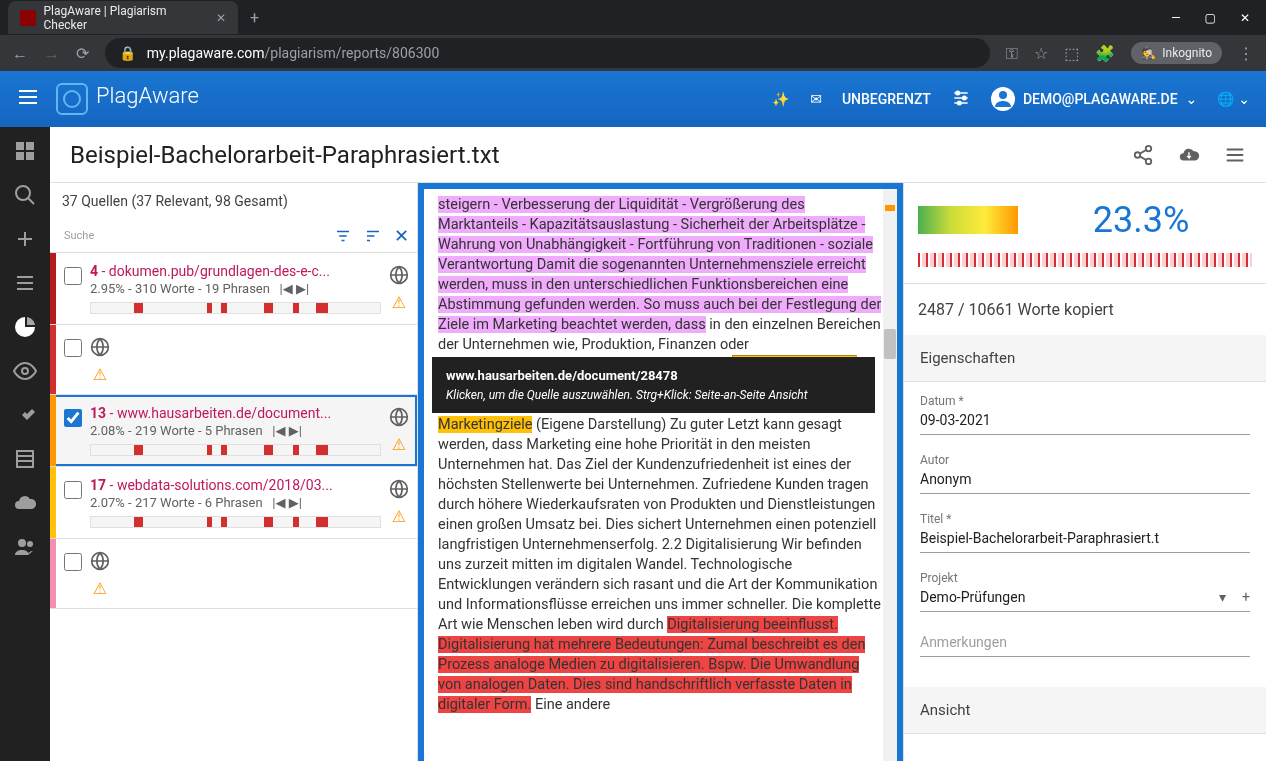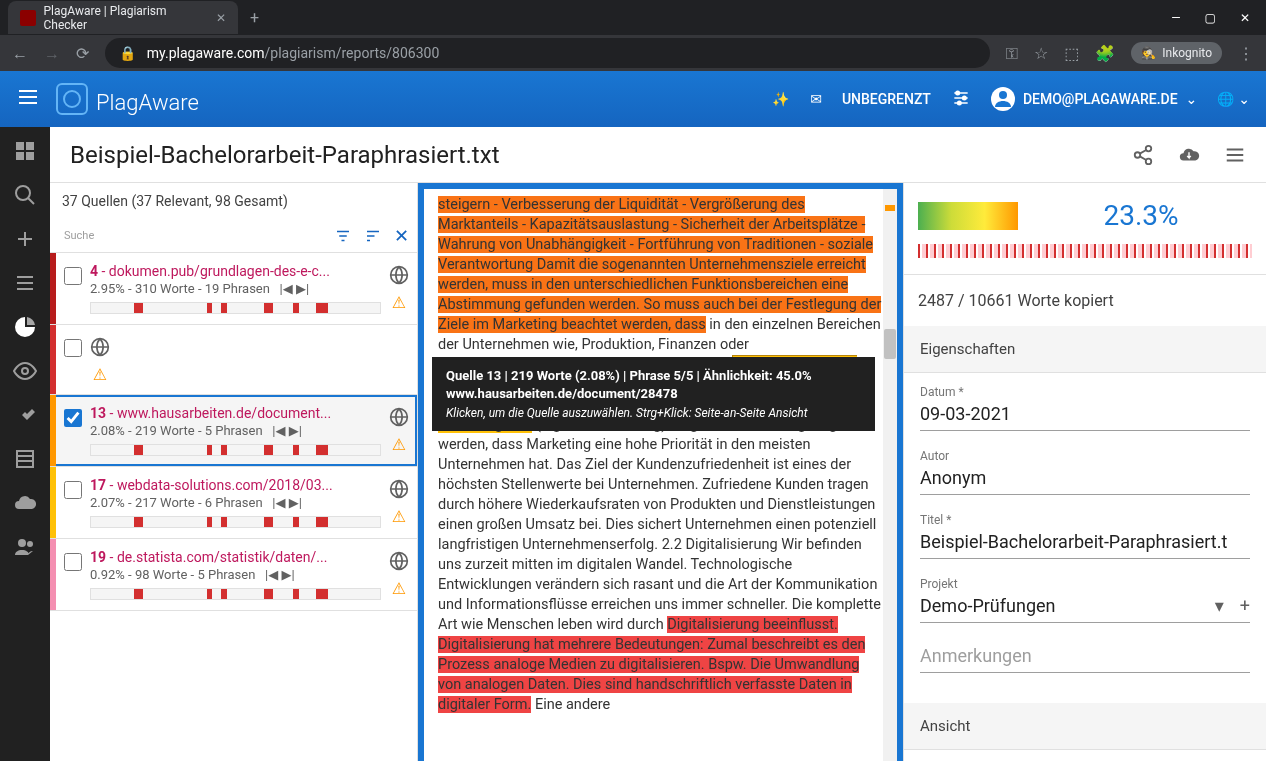--- a/index.html
+++ b/index.html
@@ -13,21 +13,21 @@
 .addressbar{background:#35363a;height:36px;display:flex;align-items:center;padding:0 12px;gap:16px}
 .nav-btn{color:#9aa0a6;font-size:16px;cursor:pointer}
 .nav-btn.disabled{color:#5f6368}
 .url-bar{flex:1;background:#202124;border-radius:20px;height:30px;display:flex;align-items:center;padding:0 14px;color:#9aa0a6;font-size:14px;gap:10px}
 .url-text{color:#fff}
 .url-path{color:#9aa0a6}
 .ext-icons{display:flex;gap:16px;align-items:center;color:#9aa0a6}
 .incognito-badge{background:#5f6368;border-radius:14px;padding:4px 10px;display:flex;align-items:center;gap:6px;color:#e8eaed;font-size:12px}
 .app-header{background:linear-gradient(180deg,#1976d2,#1565c0);height:56px;display:flex;align-items:center;padding:0 16px;color:#fff}
 .hamburger{cursor:pointer;margin-right:16px}
-.logo{display:flex;align-items:flex-end;gap:8px;font-size:22px;font-weight:300}
+.logo{display:flex;align-items:flex-start;gap:8px;font-size:22px;font-weight:300}
 .logo-icon{width:32px;height:32px;border:2px solid #64b5f6;border-radius:6px;display:flex;align-items:center;justify-content:center}
 .logo-inner{width:18px;height:18px;border:2px solid #64b5f6;border-radius:50%}
 .header-right{margin-left:auto;display:flex;align-items:center;gap:20px;font-size:14px;font-weight:500}
 .hdr-icon{cursor:pointer}
 .user-chip{display:flex;align-items:center;gap:8px;cursor:pointer}
 .avatar-icon{width:24px;height:24px;background:#fff;border-radius:50%;display:flex;align-items:center;justify-content:center;color:#1976d2}
 .content{display:flex;height:690px;height:calc(761px - 71px);background:#fff}
 .sidebar{width:50px;background:#212121;display:flex;flex-direction:column;align-items:center;padding-top:12px;gap:20px}
 .sidebar-item{width:24px;height:24px;color:#9e9e9e;cursor:pointer;display:flex;align-items:center;justify-content:center}
 .sidebar-item.active{color:#fff}
@@ -51,38 +51,38 @@
 .src-title{font-size:14px;color:#be185d;white-space:nowrap;overflow:hidden;text-overflow:ellipsis}
 .src-title b{font-weight:700}
 .src-meta{font-size:13px;color:#616161;margin-top:2px}
 .src-density{height:12px;background:#f5f5f5;margin-top:6px;position:relative;border:1px solid #e0e0e0}
 .density-mark{position:absolute;top:0;bottom:0;background:#d32f2f}
 .src-icons{display:flex;flex-direction:column;gap:6px;align-items:center;color:#616161}
 .warn-icon{color:#ff9800}
 .src-item.selected{background:#f5f5f5;box-shadow:inset 0 0 0 2px #1976d2}
 .mid-panel{width:485px;background:#1976d2;padding:6px;display:flex}
 .doc-view{flex:1;background:#fff;overflow-y:auto;padding:6px 14px;font-size:14.5px;line-height:1.38;color:#333;position:relative}
-.hl-yellow{background:#f97316}
+.hl-yellow{background:#f0abfc}
 .hl-lime{background:#ef4444}
 .hl-orange{background:#ffc107}
 .hl-box{border:1px solid #b8860b;padding:0 1px}
 .tooltip{position:absolute;background:#212121;color:#fff;padding:10px 14px;font-size:13px;top:168px;left:8px;right:22px;z-index:10}
 .tooltip-sub{font-style:italic;font-size:12px;margin-top:2px}
 .right-panel{flex:1;display:flex;flex-direction:column;border-left:1px solid #e0e0e0;overflow-y:auto}
 .score-box{padding:16px 14px;border-bottom:1px solid #e0e0e0}
 .score-bar{display:flex;align-items:center;gap:12px}
 .gradient-bar{width:100px;height:28px;background:linear-gradient(90deg,#4caf50,#cddc39,#ffeb3b,#ff9800)}
-.score-val{font-size:28px;color:#1976d2;font-weight:400;flex:1;text-align:center}
+.score-val{font-size:36px;color:#1976d2;font-weight:400;flex:1;text-align:center}
 .density-overview{height:14px;margin-top:12px;background:repeating-linear-gradient(90deg,#d32f2f 0 2px,#fff 2px 4px,#ffcdd2 4px 8px);position:relative}
 .words-count{padding:16px 14px;font-size:16px;color:#424242}
 .section-title{background:#f5f5f5;padding:14px 16px;font-size:15px;color:#424242;border-bottom:1px solid #e0e0e0}
 .form-fields{padding:12px 16px}
 .field{margin-bottom:18px}
 .field-label{font-size:12px;color:#757575}
-.field-value{font-size:18px;color:#212121;border-bottom:1px solid #9e9e9e;padding:4px 0 6px;display:flex;align-items:center;justify-content:space-between}
+.field-value{font-size:14px;color:#212121;border-bottom:1px solid #9e9e9e;padding:4px 0 6px;display:flex;align-items:center;justify-content:space-between}
 .field-placeholder{color:#9e9e9e}
 .scrollbar-track{position:absolute;right:0;top:0;bottom:0;width:14px;background:#f1f1f1}
 .scrollbar-thumb{position:absolute;right:1px;width:12px;background:#c1c1c1;border-radius:2px}
 svg{width:100%;height:100%}
 .src-item input[type=checkbox]{accent-color:#1976d2}
 </style>
 </head>
 <body>
 
 <div class="titlebar">
@@ -334,49 +334,36 @@
       <span><svg width="20" height="20" viewBox="0 0 24 24" fill="none" stroke="#616161" stroke-width="2">
                     <circle cx="12" cy="12" r="10"></circle>
                     <path d="M2 12h20M12 2a15 15 0 0 1 0 20M12 2a15 15 0 0 0 0 20"></path>
                   </svg></span>
       <span class="warn-icon">⚠</span>
     </div>
   </div>
   <div class="src-item">
     <div class="src-bar" style="background:#f48fb1"></div>
     <input type="checkbox" class="src-chk" style="">
-    <div class="src-body">
-      <div class="src-title"><b>19</b> - de.statista.com/statistik/daten/...</div>
-      <div class="src-meta">0.92% - 98 Worte - 5 Phrasen &nbsp; <span>|◀</span> <span>▶|</span></div>
-      <div class="src-density">
-                  <div class="density-mark" style="left:15%;width:3%"></div>
-                  <div class="density-mark" style="left:40%;width:2%"></div>
-                  <div class="density-mark" style="left:45%;width:2%"></div>
-                  <div class="density-mark" style="left:60%;width:3%"></div>
-                  <div class="density-mark" style="left:70%;width:2%"></div>
-                  <div class="density-mark" style="left:78%;width:4%"></div>
-                </div>
-    </div>
     <div class="src-icons">
       <span><svg width="20" height="20" viewBox="0 0 24 24" fill="none" stroke="#616161" stroke-width="2">
                     <circle cx="12" cy="12" r="10"></circle>
                     <path d="M2 12h20M12 2a15 15 0 0 1 0 20M12 2a15 15 0 0 0 0 20"></path>
                   </svg></span>
       <span class="warn-icon">⚠</span>
     </div>
   </div>
           </div>
 
       </div>
 
       <div class="mid-panel">
         <div class="doc-view">
           <span class="hl-yellow">steigern - Verbesserung der Liquidität - Vergrößerung des Marktanteils - Kapazitätsauslastung - Sicherheit der Arbeitsplätze - Wahrung von Unabhängigkeit - Fortführung von Traditionen - soziale Verantwortung Damit die sogenannten Unternehmensziele erreicht werden, muss in den unterschiedlichen Funktionsbereichen eine Abstimmung gefunden werden. So muss auch bei der Festlegung der Ziele im Marketing beachtet werden, dass</span><span> in den einzelnen Bereichen der Unternehmen wie, Produktion, Finanzen oder </span>
           <div class="tooltip">
-            <div><b>Quelle 13 | 219 Worte (2.08%) | Phrase 5/5 | Ähnlichkeit: 45.0%</b></div>
             <div><b>www.hausarbeiten.de/document/28478</b></div>
             <div class="tooltip-sub">Klicken, um die Quelle auszuwählen. Strg+Klick: Seite-an-Seite Ansicht</div>
           </div>
           <br>
           <span>Marketingziele können größtenteils zwischen </span><span class="hl-orange hl-box">ökonomischen und psychografischen Zielen untersch</span><span style="position:relative;top:-2px">⬚</span><span class="hl-orange">ieden werden. Die folgende Ansicht (Abbildung 1), zeigt die wichtigsten Marktziele: Abbildung 1: Marketingziele</span><span> (Eigene Darstellung) Zu guter Letzt kann gesagt werden, dass Marketing eine hohe Priorität in den meisten Unternehmen hat. Das Ziel der Kundenzufriedenheit ist eines der höchsten Stellenwerte bei Unternehmen. Zufriedene Kunden tragen durch höhere Wiederkaufsraten von Produkten und Dienstleistungen einen großen Umsatz bei. Dies sichert Unternehmen einen potenziell langfristigen Unternehmenserfolg. 2.2 Digitalisierung Wir befinden uns zurzeit mitten im digitalen Wandel. Technologische Entwicklungen verändern sich rasant und die Art der Kommunikation und Informationsflüsse erreichen uns immer schneller. Die komplette Art wie Menschen leben wird durch </span><span class="hl-lime">Digitalisierung beeinflusst. Digitalisierung hat mehrere Bedeutungen: Zumal beschreibt es den Prozess analoge Medien zu digitalisieren. Bspw. Die Umwandlung von analogen Daten. Dies sind handschriftlich verfasste Daten in digitaler Form.</span><span> Eine andere </span>
           <div class="scrollbar-track">
             <div class="scrollbar-thumb" style="top:140px;height:30px"></div>
             <div style="position:absolute;left:2px;top:16px;width:10px;height:6px;background:#ff9800"></div>
           </div>
         </div>

